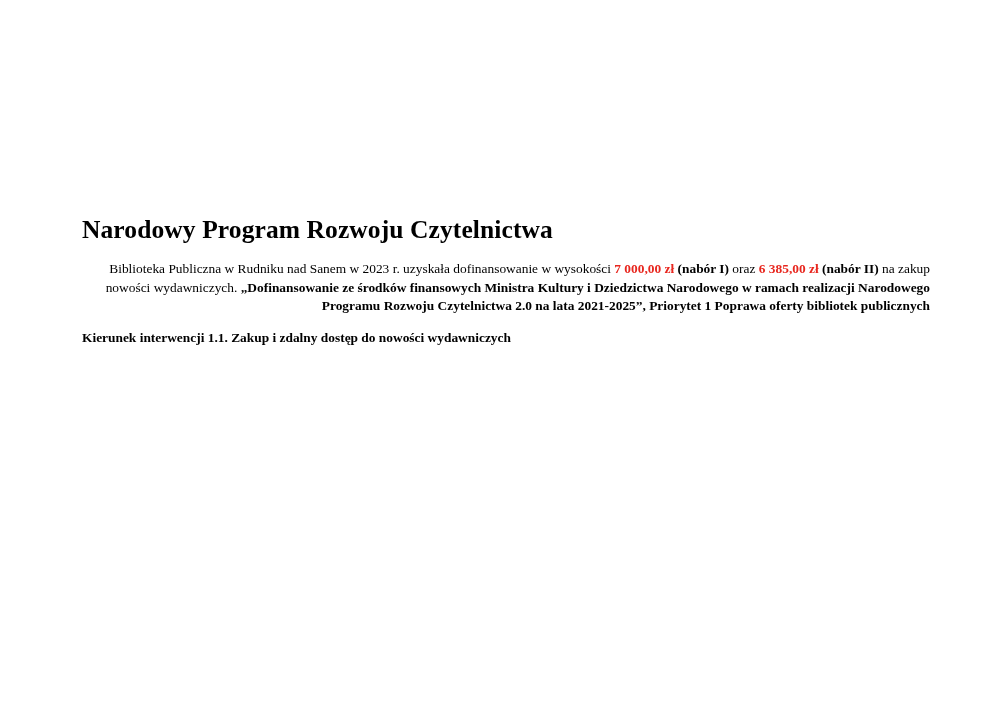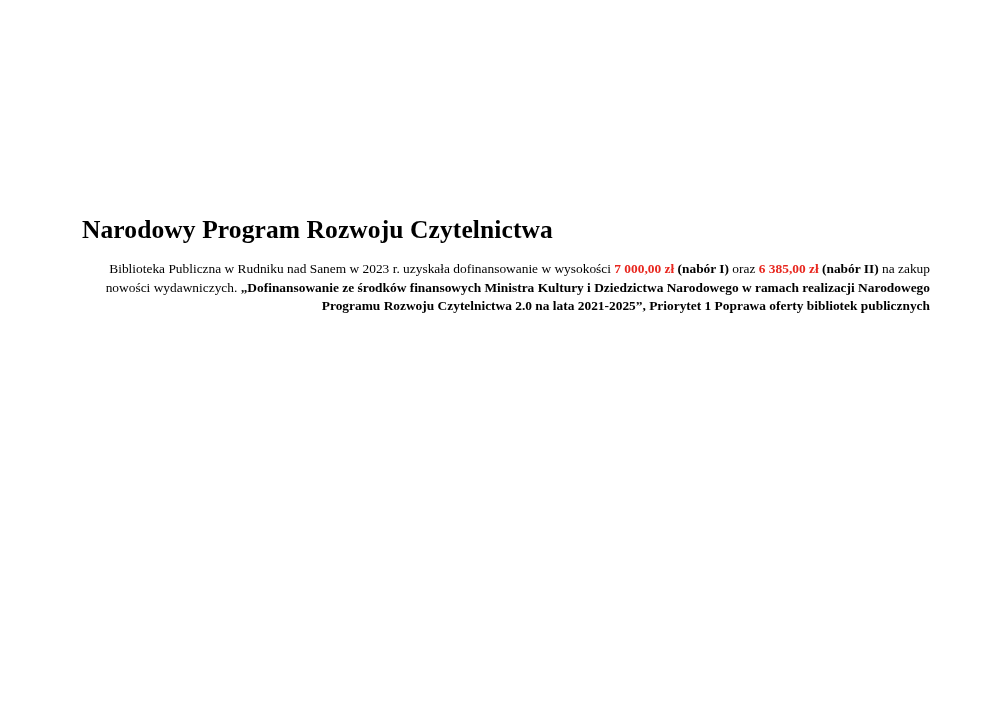--- a/index.html
+++ b/index.html
@@ -101,20 +101,21 @@
 </style>
 </head>
 <body>
 
 <div class="page">
 
   <h1 class="doc-title">Narodowy Program Rozwoju Czytelnictwa</h1>
 
   <p class="body-para"><span>Biblioteka Publiczna w Rudniku nad Sanem w 2023 r. uzyskała dofinansowanie w wysokości </span><span class="amount">7 000,00 zł</span><span class="b"> (nabór I)</span><span> oraz </span><span class="amount">6 385,00 zł</span><span class="b"> (nabór II)</span><span> na zakup nowości wydawniczych. </span><span class="b">„Dofinansowanie ze środków finansowych Ministra Kultury i Dziedzictwa Narodowego w ramach realizacji Narodowego Programu Rozwoju Czytelnictwa 2.0 na lata 2021-2025”, Priorytet 1 Poprawa oferty bibliotek publicznych</span></p>
 
+  <p class="kierunek">Kierunek interwencji 1.1. Zakup i zdalny dostęp do nowości wydawniczych</p>
 
   <div class="logo-strip">
 
     <div class="divider d1"></div>
     <div class="divider d2"></div>
 
     <div class="mkidn">
       <div class="mkidn-eagle">
         <svg viewBox="0 0 68 70" width="68" height="70" aria-hidden="true">
           <g stroke="#9a9a9a" stroke-width="0.8" fill="#fdfdfd">

